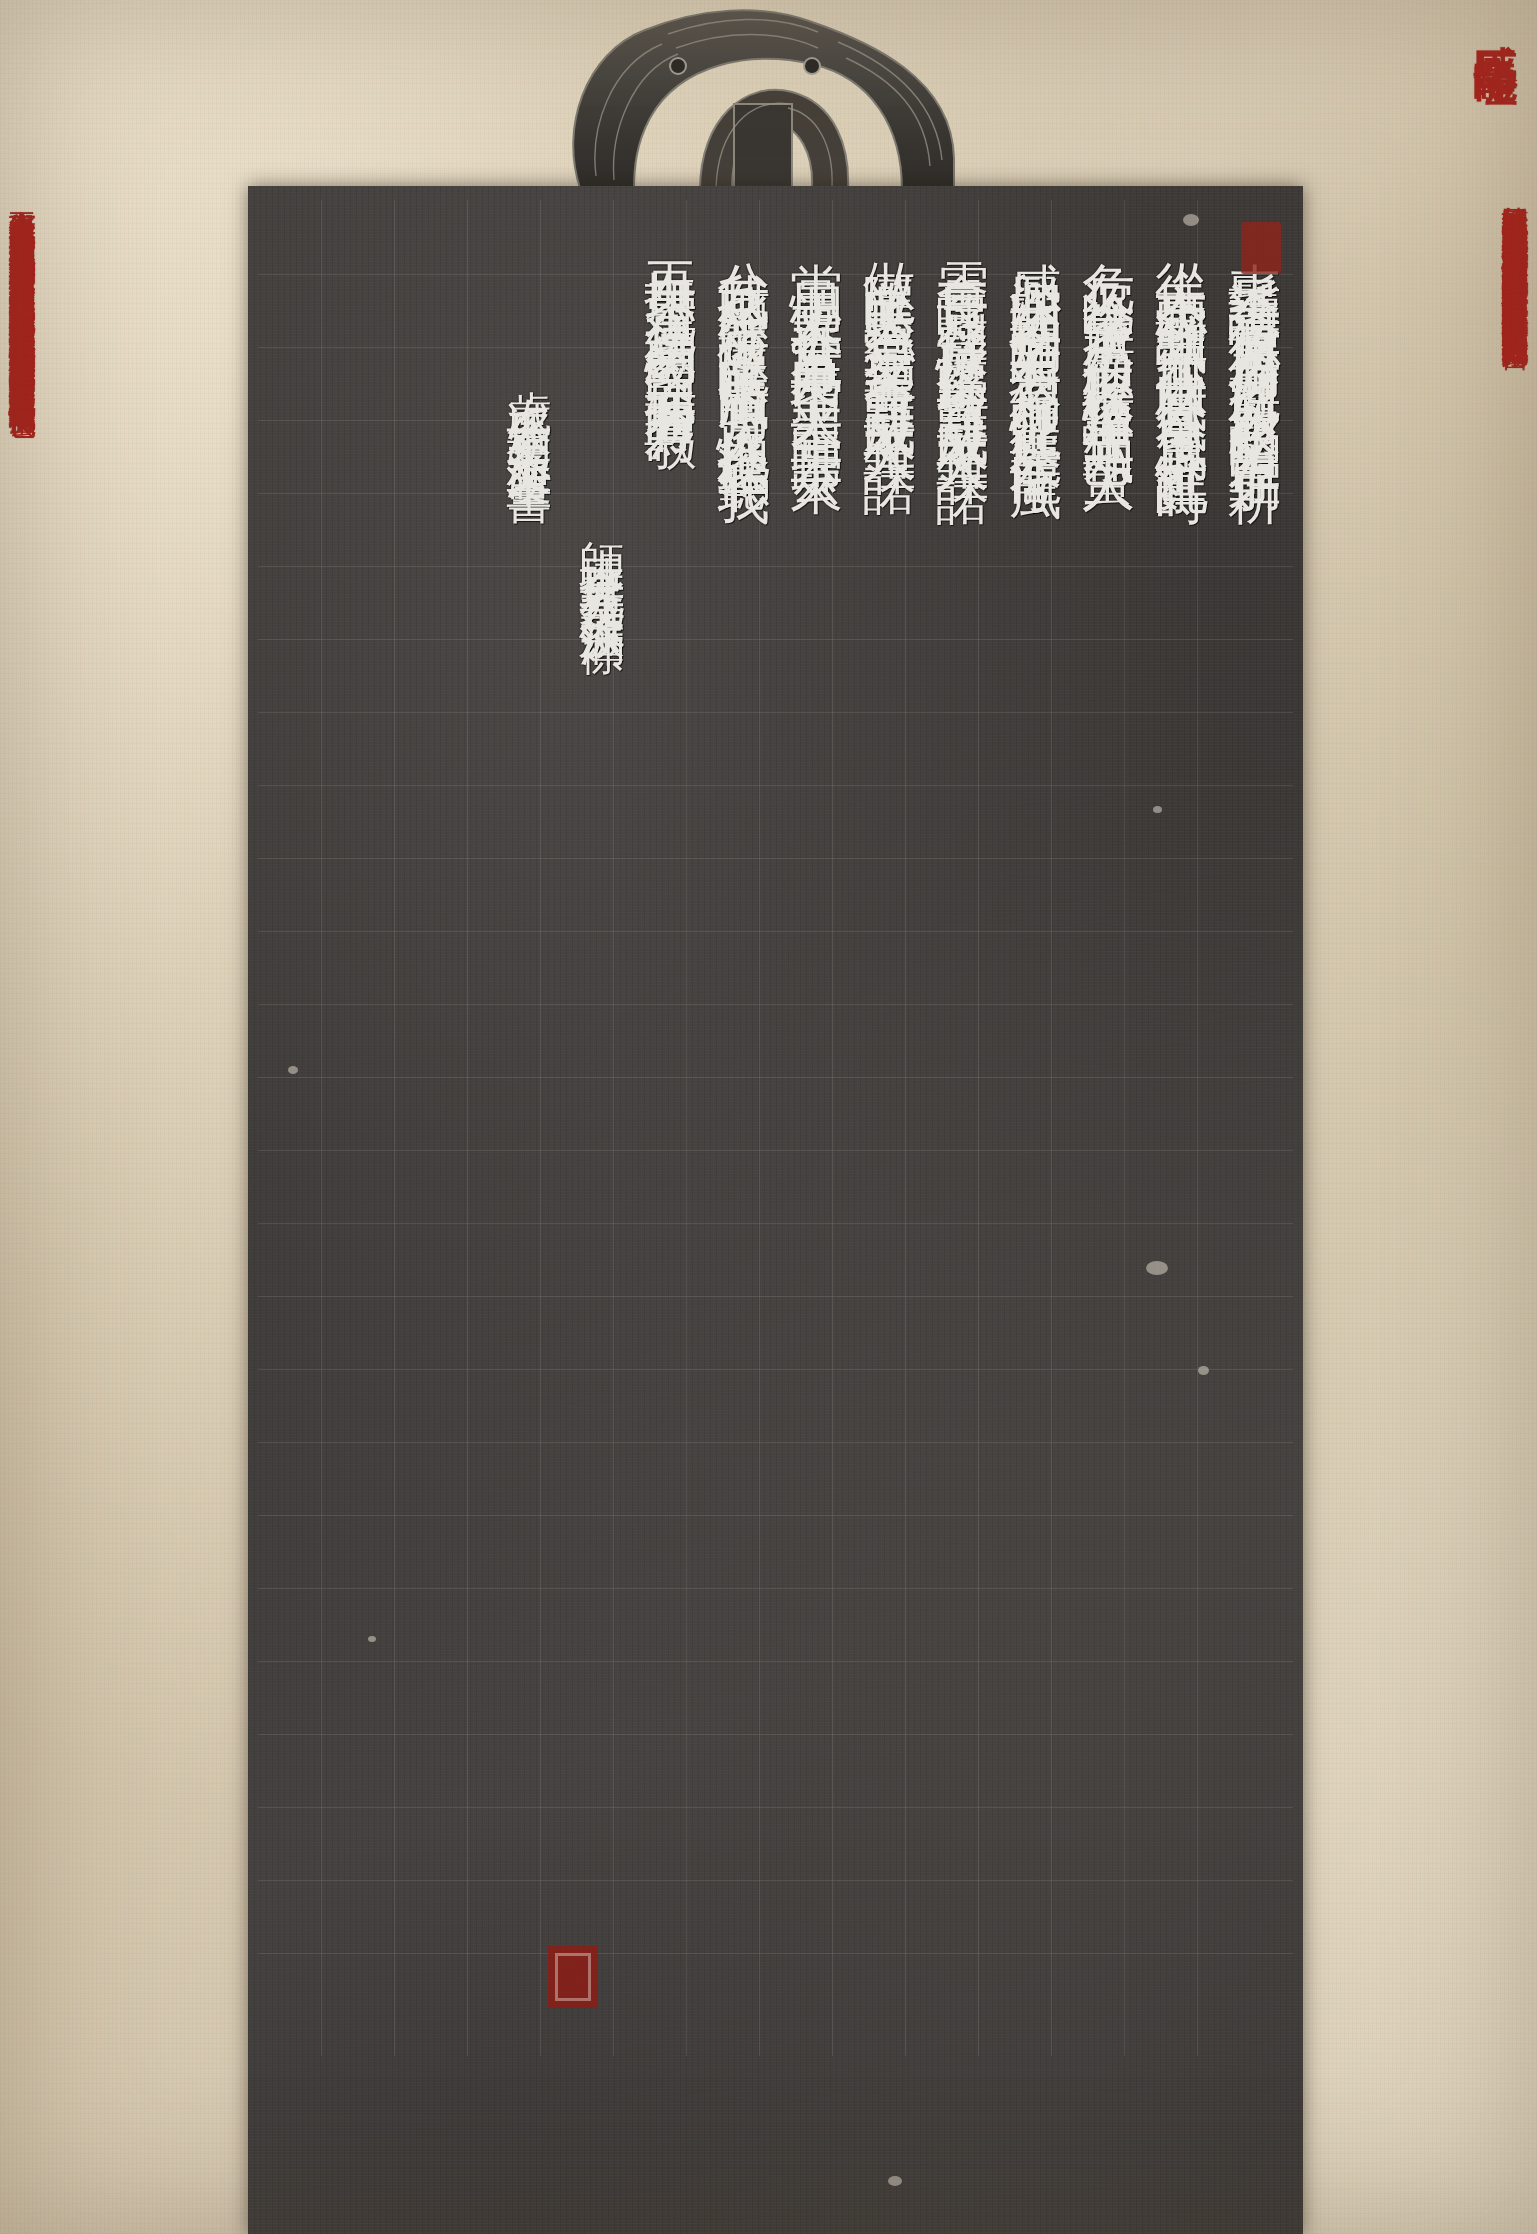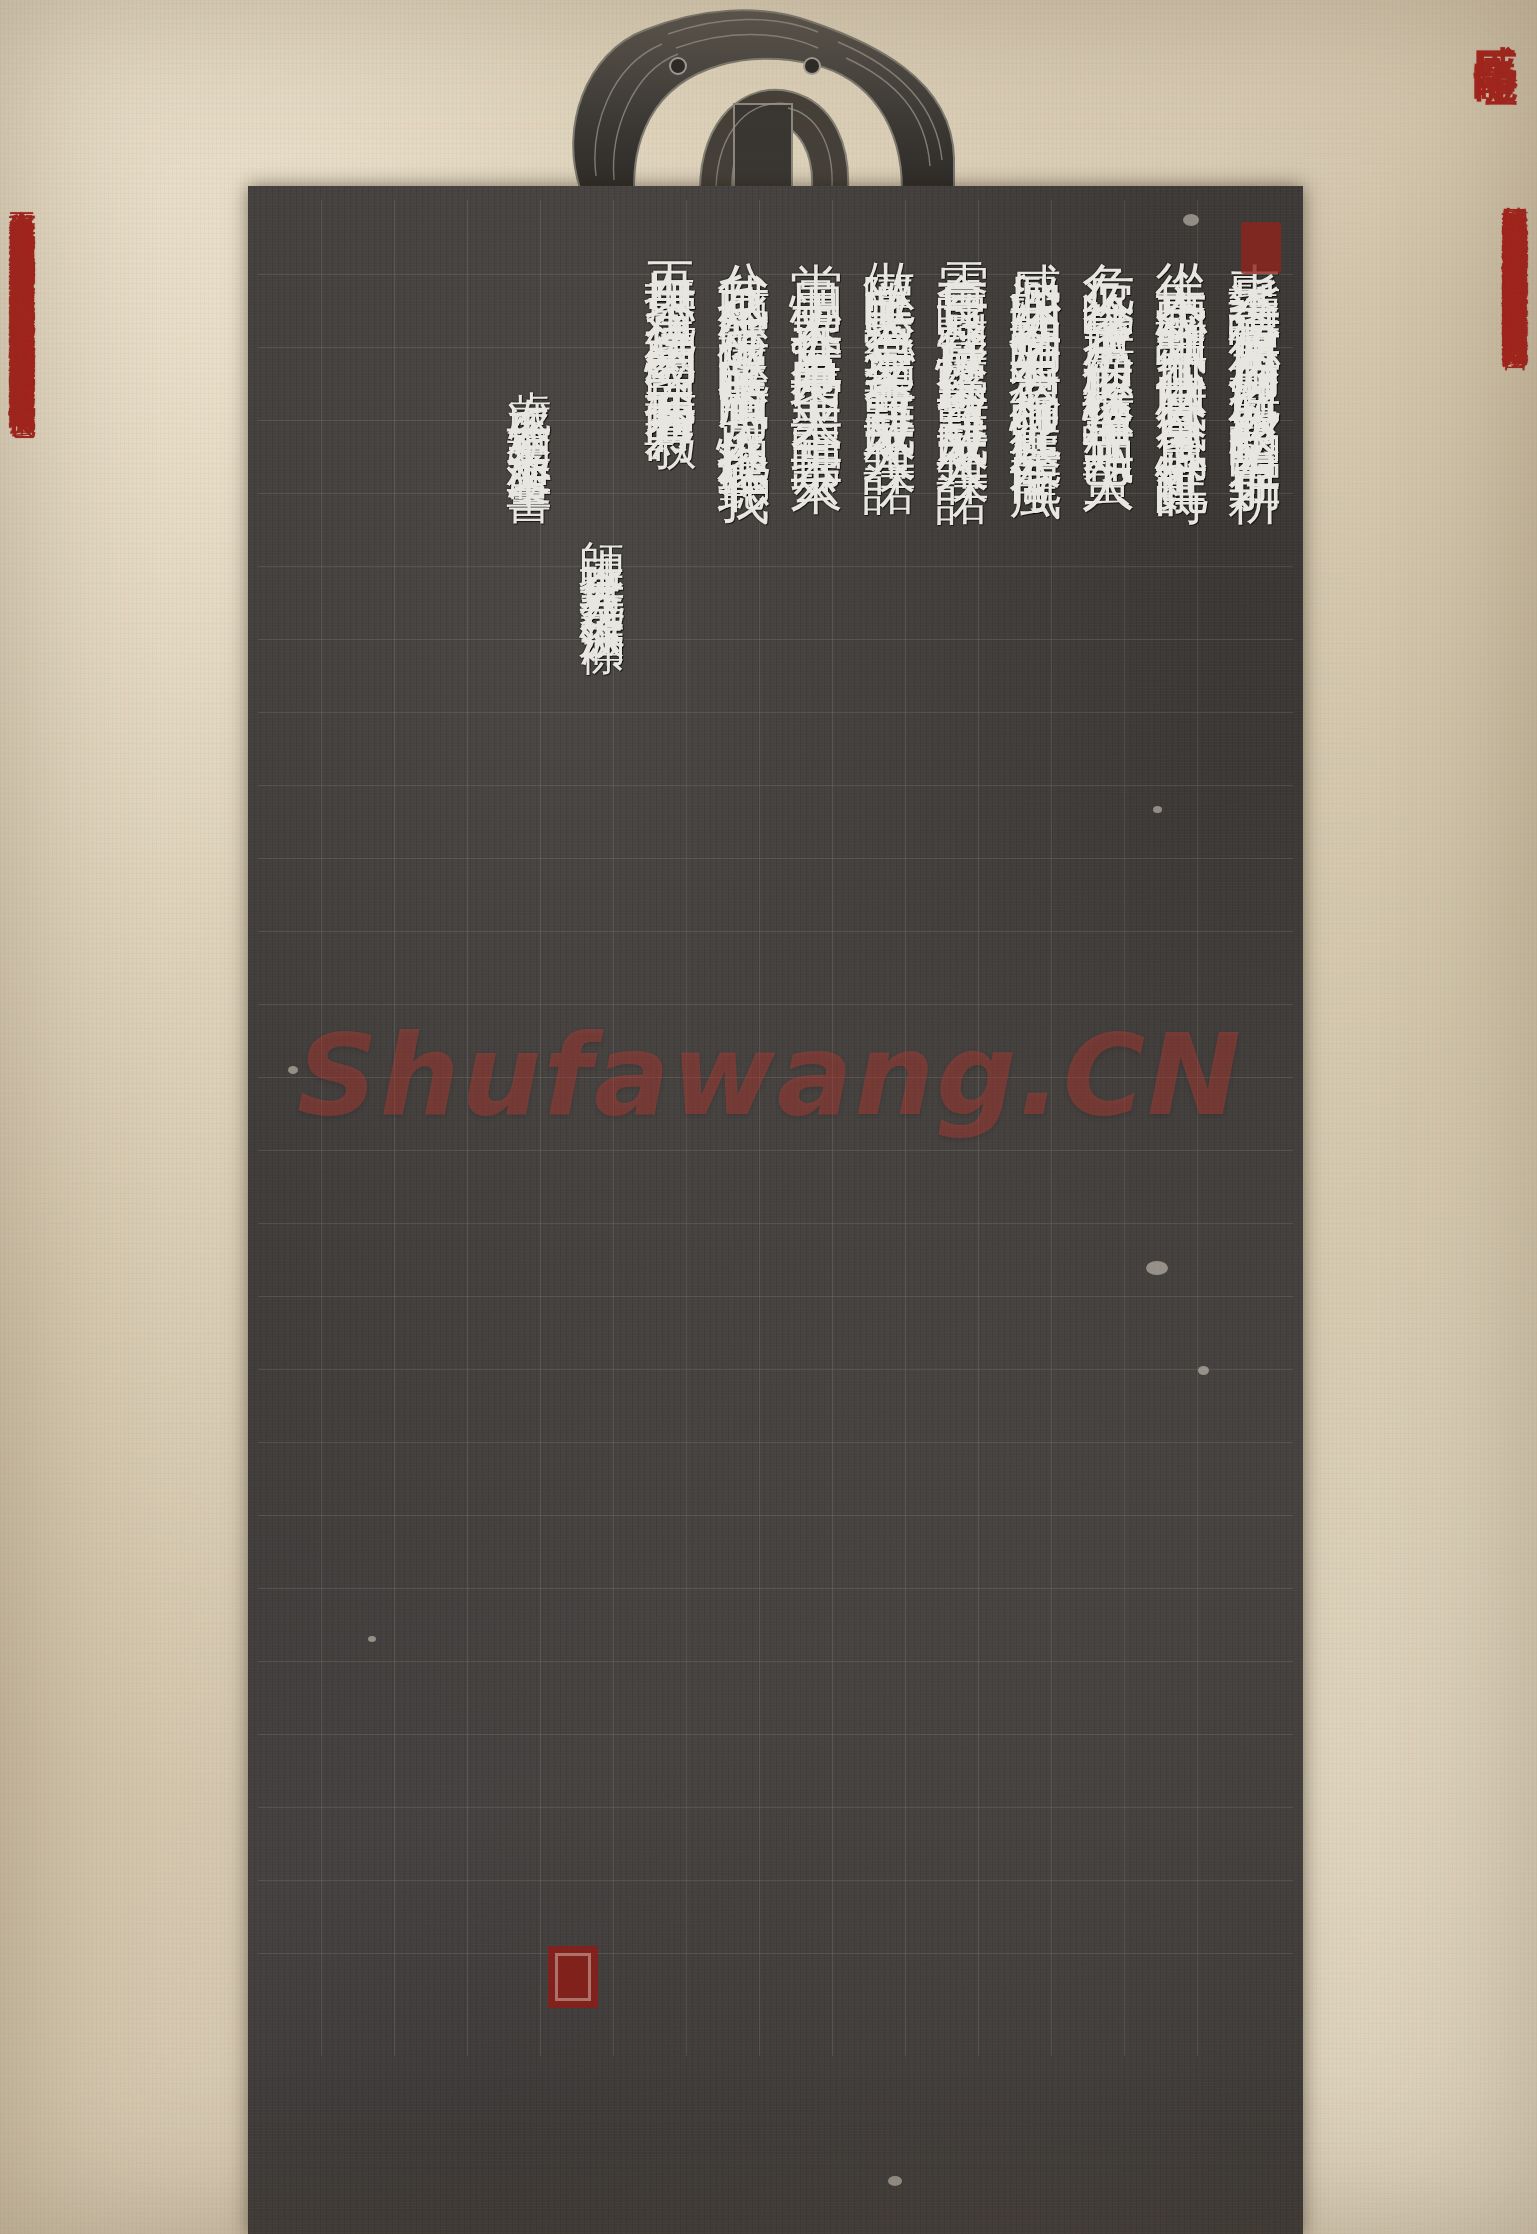--- a/index.html
+++ b/index.html
@@ -324,15 +324,14 @@
       <div class="speck" style="left:935px; top:28px; width:16px; height:12px;"></div>
       <div class="speck" style="left:905px; top:620px; width:9px; height:7px;"></div>
       <div class="speck" style="left:898px; top:1075px; width:22px; height:14px;"></div>
       <div class="speck" style="left:950px; top:1180px; width:11px; height:9px;"></div>
       <div class="speck" style="left:40px; top:880px; width:10px; height:8px;"></div>
       <div class="speck" style="left:120px; top:1450px; width:8px; height:6px;"></div>
       <div class="speck" style="left:640px; top:1990px; width:14px; height:10px;"></div>
     </div>
   </div>
 
-  <div class="watermark">Shufawang.CN</div>
 
 </div>
 
 </body></html>

